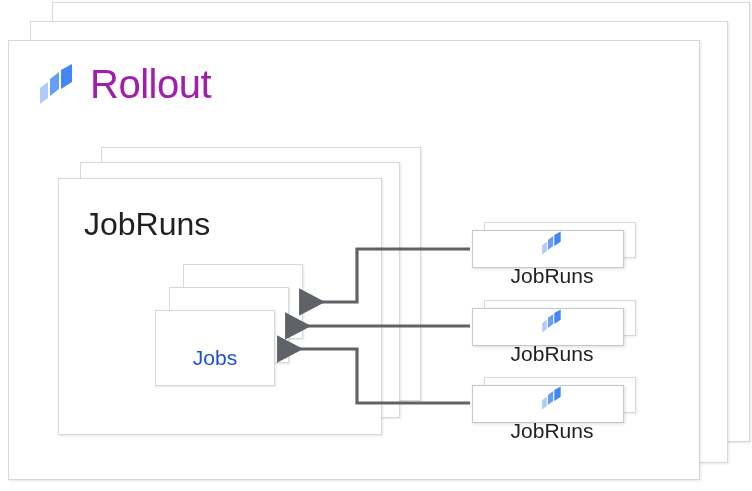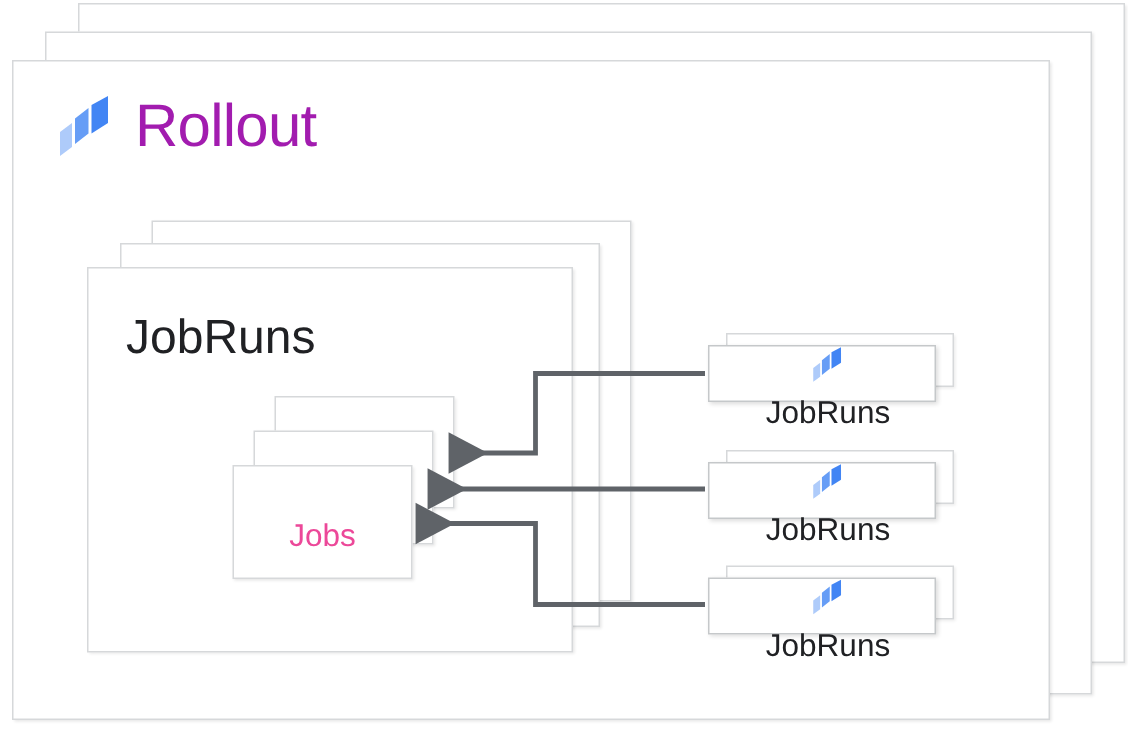--- a/index.html
+++ b/index.html
@@ -49,21 +49,21 @@
     font-weight:400;white-space:nowrap;
   }
 
   
   .jobs-back2{left:183px; top:264px; width:120px; height:75px;}
   .jobs-back1{left:169px; top:287px; width:120px; height:76px;}
   .jobs-front{left:155px; top:310px; width:120px; height:76px;}
   .jobs-title{
     position:absolute;left:155px;top:310px;width:120px;height:96px;
     display:flex;align-items:center;justify-content:center;
-    font-size:21px;color:#ec4899;font-weight:400;
+    font-size:21px;color:#1d4ed8;font-weight:400;
   }
 
   
   .jobrun-shadow{
     position:absolute;width:152px;height:36px;
     background:#ffffff;border:1px solid #d6d8da;box-sizing:border-box;
     box-shadow:1px 1px 2px rgba(0,0,0,0.08);
   }
   .jobrun-front{
     position:absolute;width:152px;height:38px;

